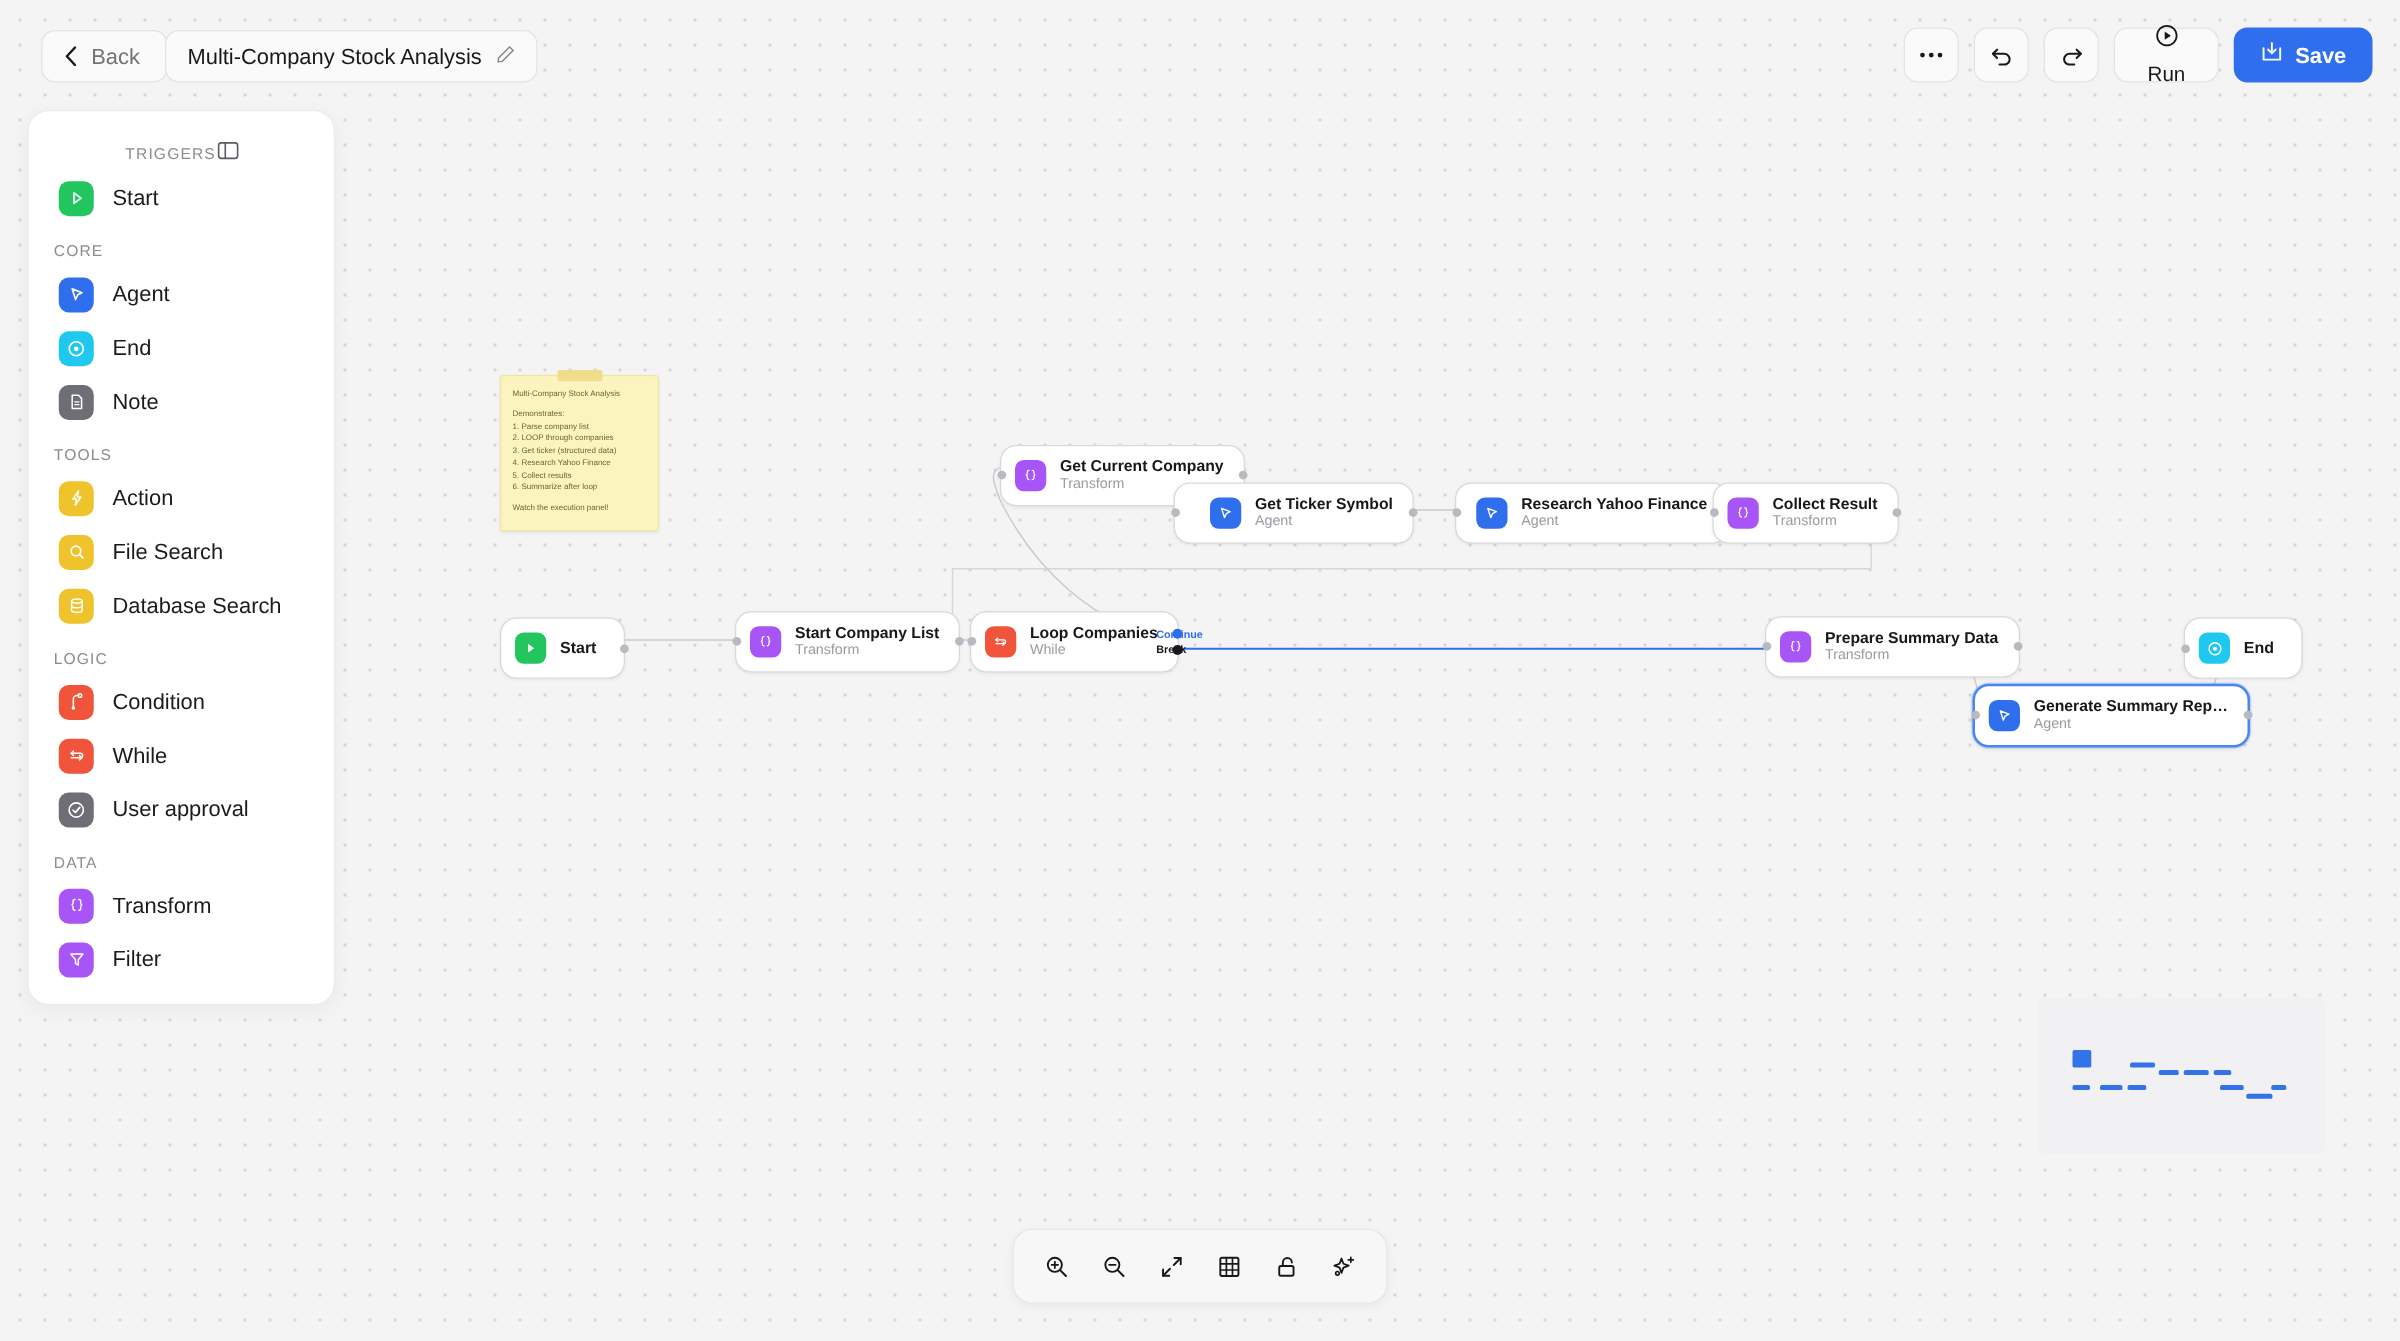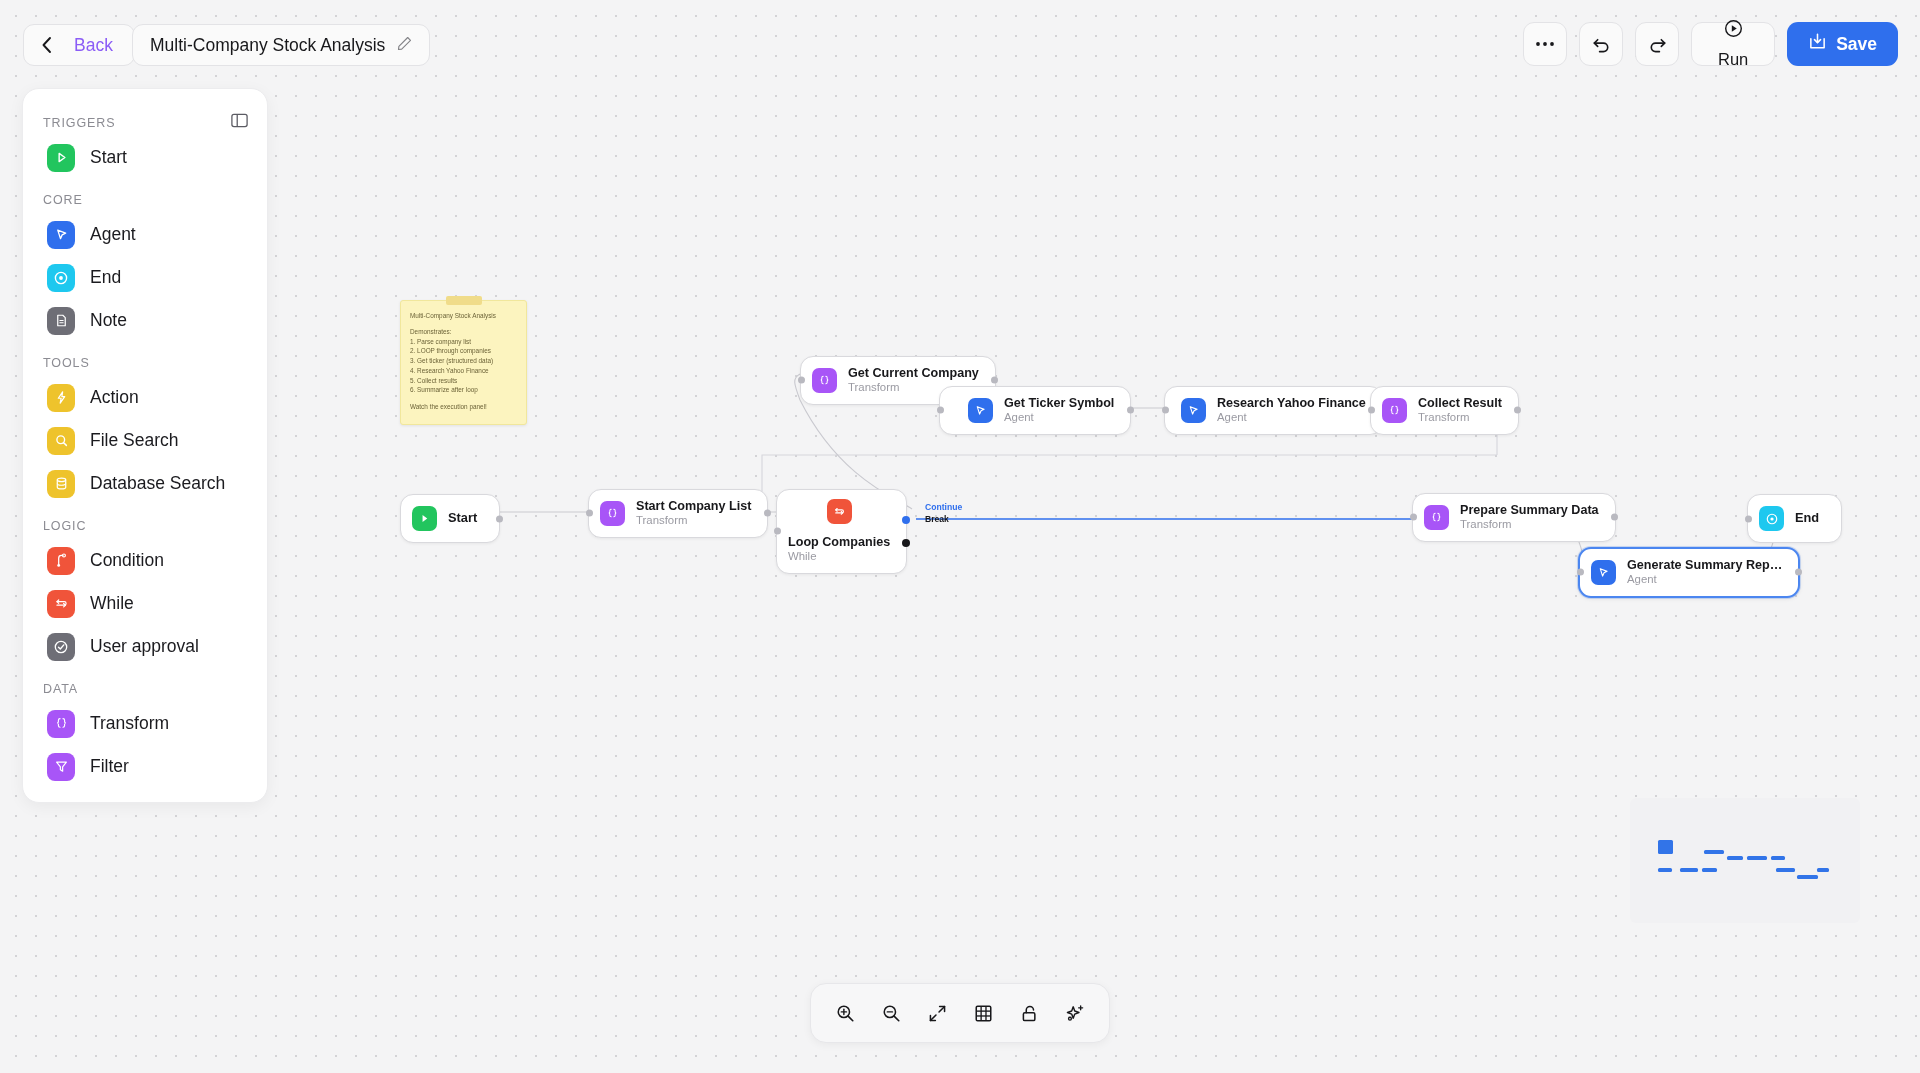--- a/index.html
+++ b/index.html
@@ -20,25 +20,25 @@
     background-size: 20px 20px;
     background-position: 6px 6px;
   }
 
   
   #topbar {
     position: absolute; top: 0; left: 0; right: 0; height: 78px;
     z-index: 40;
   }
   .btn-back {
-    position: absolute; left: 23px; top: 24px;
-    display: flex; align-items: center; gap: 21px;
+    position: absolute; left: 33px; top: 24px;
+    display: flex; align-items: center; gap: 10px;
     height: 42px; padding: 0 21px 0 16px;
     background: #fafafa; border: 1px solid #e3e3e6; border-radius: 11px;
-    font-size: 17.5px; color: #8b5cf6; cursor: pointer;
+    font-size: 17.5px; color: #737373; cursor: pointer;
   }
   .btn-back svg { display:block; }
   .title-pill {
     position: absolute; left: 132px; top: 24px;
     display: flex; align-items: center; gap: 12px;
     height: 42px; padding: 0 17px;
     background: #fafafa; border: 1px solid #e3e3e6; border-radius: 11px;
     font-size: 17.5px; color: #18181b; cursor: text;
   }
   .pencil { opacity: .62; display:block; }
@@ -63,21 +63,21 @@
 
   
   #palette {
     position: absolute; left: 22px; top: 88px; width: 246px;
     max-height: 746px;
     background: #fff; border: 1px solid #ececee; border-radius: 17px;
     box-shadow: 0 4px 16px rgba(0,0,0,.05);
     padding: 16px 0 14px 0; overflow: hidden; z-index: 30;
   }
   .pal-head {
-    display: flex; align-items: center; justify-content: space-between;
+    display: flex; align-items: center; justify-content: center;
     padding: 6px 18px 2px 20px;
   }
   .sec-label {
     font-size: 12.5px; letter-spacing: .9px; color: #8b8b92; font-weight: 400;
     padding: 14px 20px 6px 20px; text-transform: uppercase;
   }
   .pal-head .sec-label { padding: 0; }
   .pal-item {
     display: flex; align-items: center; gap: 15px;
     padding: 6px 20px 6px 24px; height: 43px; cursor: pointer;
@@ -422,21 +422,21 @@
           <path d="M6.4 2.8 q-1.7 0-1.7 1.8 v1.3 q0 1.4-1.3 1.5 1.3.1 1.3 1.5 v1.3 q0 1.8 1.7 1.8" fill="none" stroke="#fff" stroke-width="1.25" stroke-linecap="round"></path>
           <path d="M9.6 2.8 q1.7 0 1.7 1.8 v1.3 q0 1.4 1.3 1.5-1.3.1-1.3 1.5 v1.3 q0 1.8-1.7 1.8" fill="none" stroke="#fff" stroke-width="1.25" stroke-linecap="round"></path>
         </svg>
     </span>
     <div class="ntext">
       <div class="ntitle">Start Company List</div>
       <div class="nsub">Transform</div>
     </div>
   </div>
 
-  <div class="node" style="left:776px; top:489px;flex-direction:column;">
+  <div class="node" style="left:776px; top:489px;">
     <span class="port in"></span>
     <span class="port blue" style="right:-4px; top:36%;"></span>
     <span class="port dark" style="right:-4px; top:64%;"></span>
     <span class="nicon sm c-red">
       <svg width="13" height="13" viewBox="0 0 16 16">
           <path d="M3.4 6 H11 a1.85 1.85 0 0 1 0 3.7 H3.4" fill="none" stroke="#fff" stroke-width="1.35" stroke-linecap="round"></path>
           <path d="M5.1 4.3 L3.3 6 L5.1 7.7" fill="none" stroke="#fff" stroke-width="1.35" stroke-linecap="round" stroke-linejoin="round"></path>
           <path d="M10.2 8 L12 9.7 L10.2 11.4" fill="none" stroke="#fff" stroke-width="1.35" stroke-linecap="round" stroke-linejoin="round"></path>
         </svg>
     </span>

